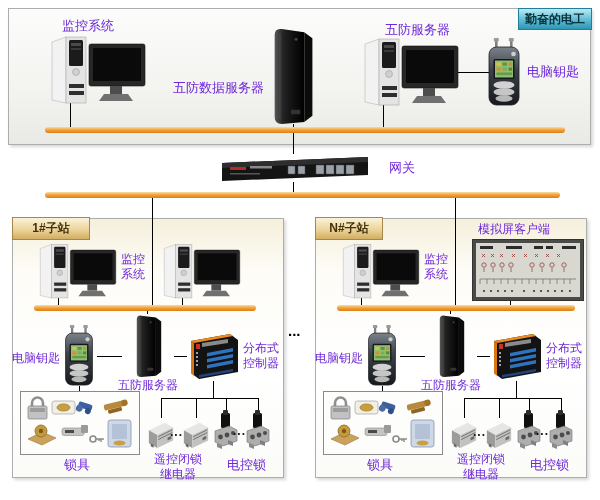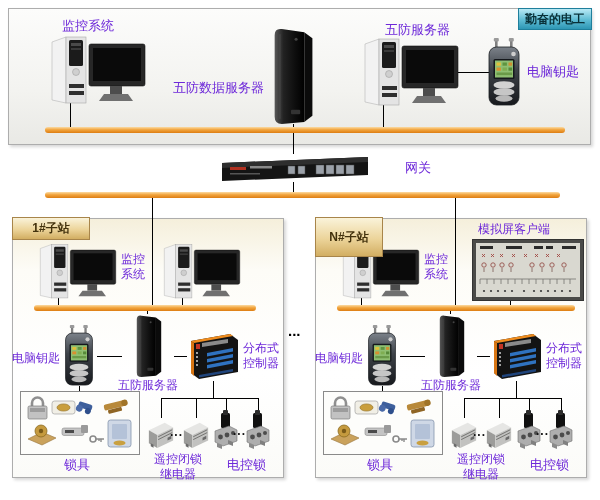--- a/index.html
+++ b/index.html
@@ -253,21 +253,21 @@
   <div class="vline" style="left:70px;top:103px;height:24px;"></div>
   <div class="vline" style="left:293px;top:124px;height:3px;"></div>
   <div class="vline" style="left:383px;top:105px;height:22px;"></div>
   <div class="hline" style="left:458px;top:72px;width:31px;"></div>
   <div class="bus" style="left:45px;top:127px;width:520px;"></div>
 
   <div class="vline" style="left:293px;top:133px;height:21px;"></div>
   <svg class="dev" style="left:220px;top:154px;" width="150" height="28" preserveAspectRatio="none">
       <use href="#sym-gateway"></use>
     </svg>
-  <div class="lbl f13" style="left:405px;top:160px;">网关</div>
+  <div class="lbl f13" style="left:389px;top:160px;">网关</div>
   <div class="vline" style="left:293px;top:182px;height:10px;"></div>
   <div class="bus" style="left:45px;top:192px;width:515px;"></div>
   <div class="vline" style="left:152px;top:198px;height:107px;"></div>
   <div class="vline" style="left:455px;top:198px;height:107px;"></div>
 
   <div class="box sub-box" style="left:12px;top:218px;width:272px;height:260px;"></div>
   <div class="badge badge-sub" style="left:12px;top:217px;width:78px;height:23px;">1#子站</div>
 
   <svg class="dev" style="left:32px;top:242px;" width="88" height="60" preserveAspectRatio="none">
       <use href="#sym-pc"></use>
@@ -337,21 +337,21 @@
     </svg>
   <svg class="dev" style="left:245px;top:410px;" width="26" height="42" preserveAspectRatio="false">
       <use href="#sym-elock"></use>
     </svg>
   <div class="dots" style="left:233px;top:424px;">...</div>
   <div class="lbl f13" style="left:227px;top:457px;">电控锁</div>
 
   <div id="inter-dots" style="left:288px;top:322px;">...</div>
 
   <div class="box sub-box" style="left:315px;top:218px;width:272px;height:260px;"></div>
-  <div class="badge badge-sub" style="left:315px;top:217px;width:68px;height:40px;">N#子站</div>
+  <div class="badge badge-sub" style="left:315px;top:217px;width:68px;height:23px;">N#子站</div>
 
   <svg class="dev" style="left:335px;top:242px;" width="88" height="60" preserveAspectRatio="none">
       <use href="#sym-pc"></use>
     </svg>
   <div class="lbl f12" style="left:424px;top:252px;">
     <span>监控</span>
     <span>系统</span>
   </div>
   <div class="vline" style="left:361px;top:298px;height:7px;"></div>
 

